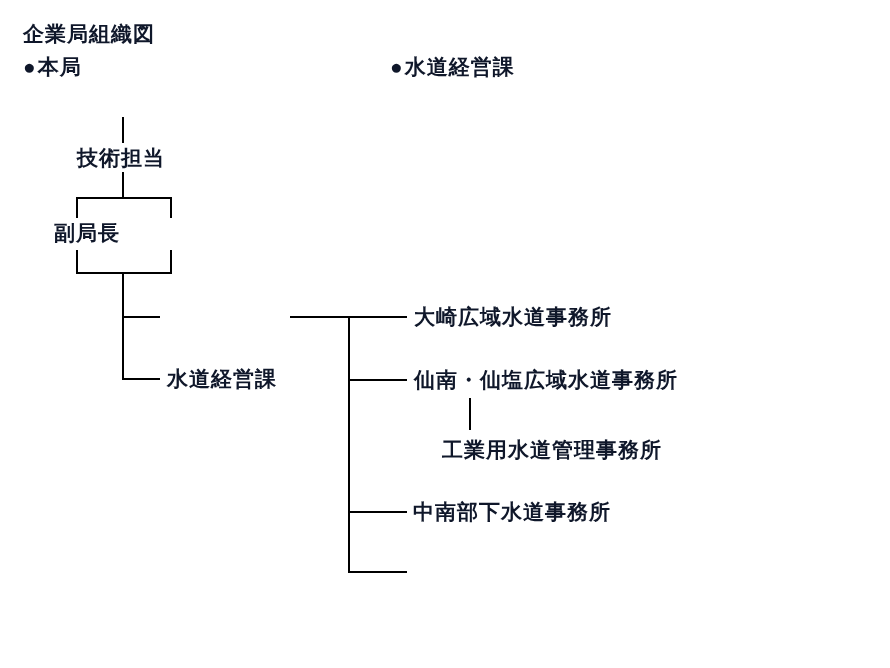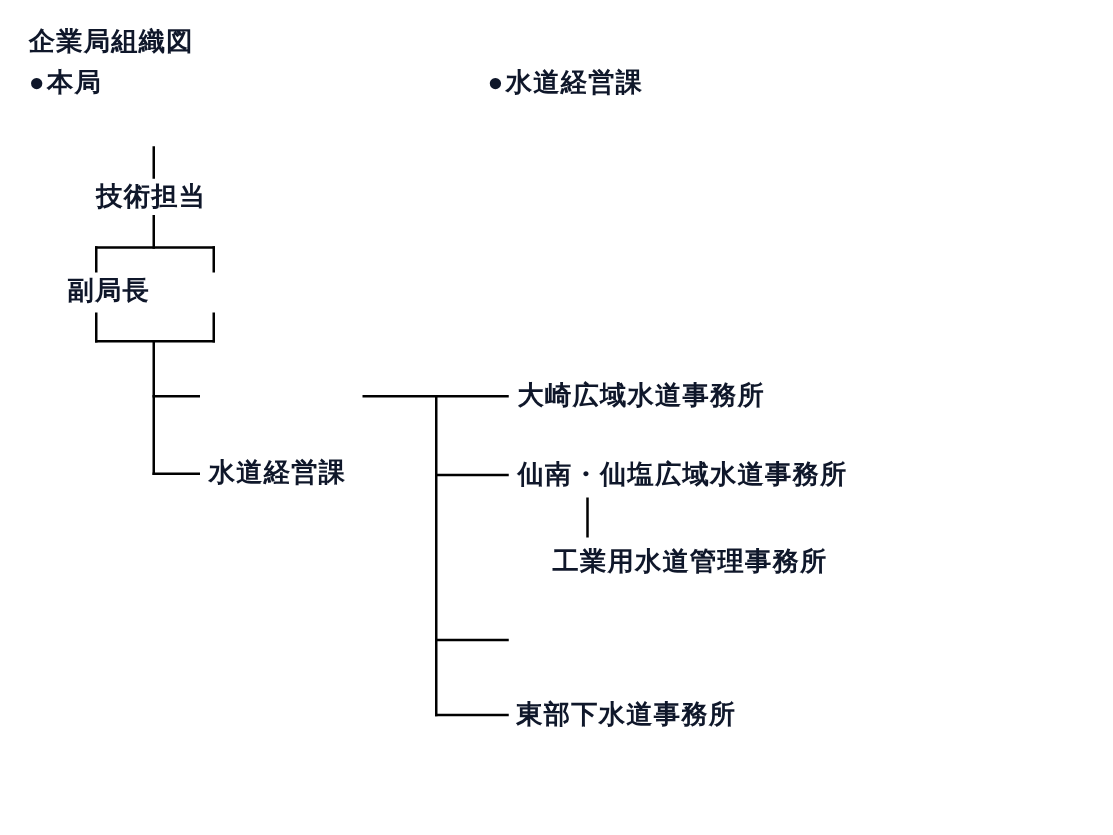--- a/index.html
+++ b/index.html
@@ -63,22 +63,22 @@
 
 
   <div class="t" style="left:167px; top:366px;">水道経営課</div>
 
   <div class="t" style="left:414px; top:304px;text-align:center;">大崎広域水道事務所</div>
 
   <div class="t" style="left:442px; top:437px;">工業用水道管理事務所</div>
 
   <div class="t" style="left:414px; top:367px;">仙南・仙塩広域水道事務所</div>
 
+  <div class="t" style="left:413px; top:499px;">中南部下水道事務所</div>
 
-  <div class="t" style="left:413px; top:559px;">東部下水道事務所</div>
 
   <div class="vl" style="left:122px; top:117px; width:2px; height:26px;"></div>
   <div class="vl" style="left:122px; top:172px; width:2px; height:27px;"></div>
 
   <div class="hl" style="left:76px; top:197px; width:96px; height:2px;"></div>
   <div class="vl" style="left:76px; top:197px; width:2px; height:21px;"></div>
   <div class="vl" style="left:170px; top:197px; width:2px; height:21px;"></div>
   <div class="vl" style="left:76px; top:250px; width:2px; height:24px;"></div>
   <div class="vl" style="left:170px; top:250px; width:2px; height:24px;"></div>
   <div class="hl" style="left:76px; top:272px; width:96px; height:2px;"></div>

